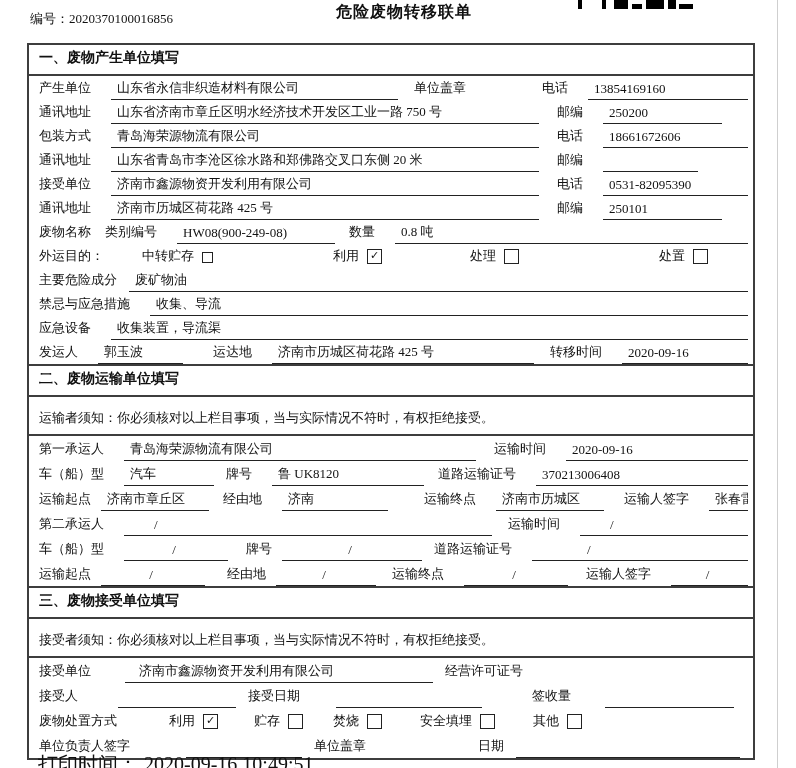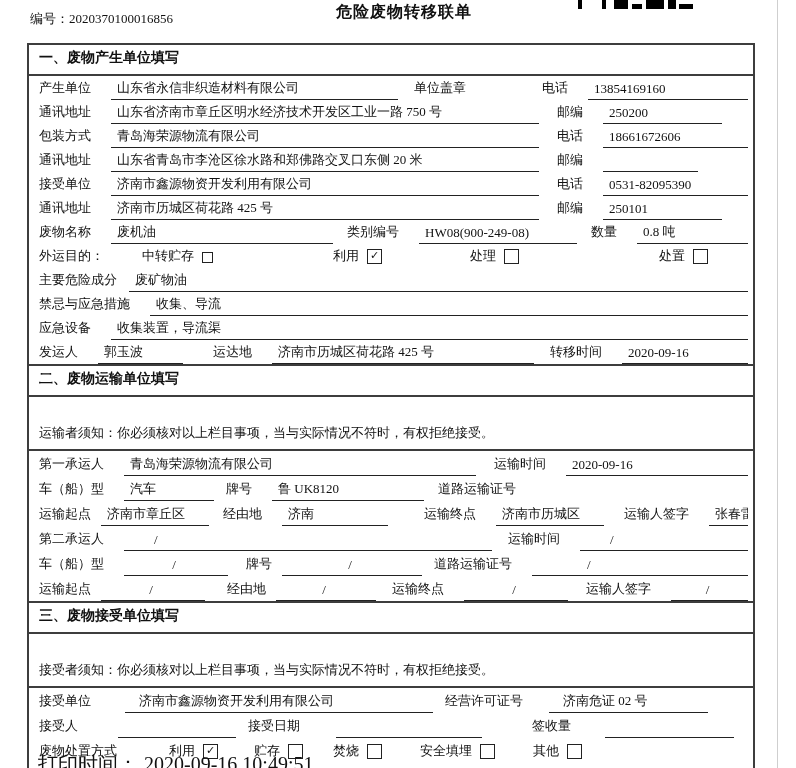--- a/index.html
+++ b/index.html
@@ -7,21 +7,21 @@
   .page{position:relative;width:796px;height:768px;overflow:hidden;background:#fff;}
   .serial{position:absolute;left:30px;top:10px;font-size:13px;white-space:nowrap;}
   .doc-title{position:absolute;left:336px;top:2px;font-size:16px;font-weight:bold;letter-spacing:1px;white-space:nowrap;}
   .qr{position:absolute;left:578px;top:0;width:118px;height:9px;overflow:hidden;}
   .qr i{position:absolute;background:#000;}
   .edge{position:absolute;left:777px;top:0;width:1px;height:768px;background:#cfcfcf;}
   .form{position:absolute;left:27px;top:43px;width:728px;box-sizing:border-box;border:2px solid #3d3d3d;background:#fff;}
   .section + .section{border-top:2px solid #3d3d3d;}
   .shead{font-weight:bold;font-size:14px;line-height:16px;padding:4px 10px 9px;border-bottom:2px solid #3d3d3d;
          font-family:"Liberation Sans","DejaVu Sans",sans-serif;}
-  .note{font-size:13px;padding:27px 10px 7px;border-bottom:2px solid #3d3d3d;}
+  .note{font-size:13px;padding:12px 10px 7px;border-bottom:2px solid #3d3d3d;}
   .row{display:flex;align-items:flex-end;height:24px;padding:0 5px 0 10px;font-size:13px;box-sizing:border-box;}
   .row25{height:25px;}
   .lbl{white-space:nowrap;padding-bottom:3px;flex:none;}
   .val{border-bottom:1px solid #222;padding:0 4px 2px 6px;white-space:nowrap;margin-left:20px;flex:none;
        box-sizing:border-box;overflow:hidden;min-height:15px;}
   .fx{flex:1 1 auto;width:auto;}
   .ctr{text-align:center;padding-left:0;}
   .sl{padding-left:30px;}
   .opt{white-space:nowrap;padding-bottom:3px;flex:none;text-align:right;}
   .cb{flex:none;width:13px;height:13px;border:1px solid #222;margin:0 0 4px 8px;font-size:11px;line-height:12px;
@@ -90,21 +90,20 @@
 
       <div class="row">
         <span class="lbl">通讯地址</span>
         <span class="val" style="width:428px">济南市历城区荷花路 425 号</span>
         <span class="lbl" style="margin-left:18px">邮编</span>
         <span class="val fx" style="margin-right:26px">250101</span>
       </div>
 
       <div class="row">
         <span class="lbl">废物名称</span>
-        <span class="val" style="width:222px">废机油</span>
         <span class="lbl" style="margin-left:14px">类别编号</span>
         <span class="val" style="width:158px">HW08(900-249-08)</span>
         <span class="lbl" style="margin-left:14px">数量</span>
         <span class="val fx">0.8 吨</span>
       </div>
 
 
       <div class="row">
         <span class="lbl">外运目的：</span>
         <span class="opt" style="margin-left:38px">中转贮存</span>
@@ -152,20 +151,21 @@
         <span class="lbl" style="margin-left:18px">运输时间</span>
         <span class="val fx">2020-09-16</span>
       </div>
 
       <div class="row row25">
         <span class="lbl">车（船）型</span>
         <span class="val" style="width:90px">汽车</span>
         <span class="lbl" style="margin-left:12px">牌号</span>
         <span class="val" style="width:152px">鲁 UK8120</span>
         <span class="lbl" style="margin-left:14px">道路运输证号</span>
+        <span class="val fx">370213006408</span>
       </div>
 
       <div class="row row25">
         <span class="lbl">运输起点</span>
         <span class="val" style="width:108px;margin-left:10px">济南市章丘区</span>
         <span class="lbl" style="margin-left:14px">经由地</span>
         <span class="val" style="width:106px">济南</span>
         <span class="lbl" style="margin-left:36px">运输终点</span>
         <span class="val" style="width:108px">济南市历城区</span>
         <span class="lbl" style="margin-left:20px">运输人签字</span>
@@ -201,21 +201,20 @@
     </div>
 
     <div class="section">
       <div class="shead">三、废物接受单位填写</div>
       <div class="note">接受者须知：你必须核对以上栏目事项，当与实际情况不符时，有权拒绝接受。</div>
 
       <div class="row row25">
         <span class="lbl">接受单位</span>
         <span class="val" style="width:308px;margin-left:34px;padding-left:14px">济南市鑫源物资开发利用有限公司</span>
         <span class="lbl" style="margin-left:12px">经营许可证号</span>
-        <span class="val fx" style="margin-left:26px;margin-right:40px;padding-left:14px">济南危证 02 号</span>
       </div>
 
       <div class="row row25">
         <span class="lbl">接受人</span>
         <span class="val" style="width:118px;margin-left:40px"></span>
         <span class="lbl" style="margin-left:12px">接受日期</span>
         <span class="val" style="width:146px;margin-left:36px"></span>
         <span class="lbl" style="margin-left:50px">签收量</span>
         <span class="val fx" style="margin-left:34px;margin-right:14px"></span>
       </div>

